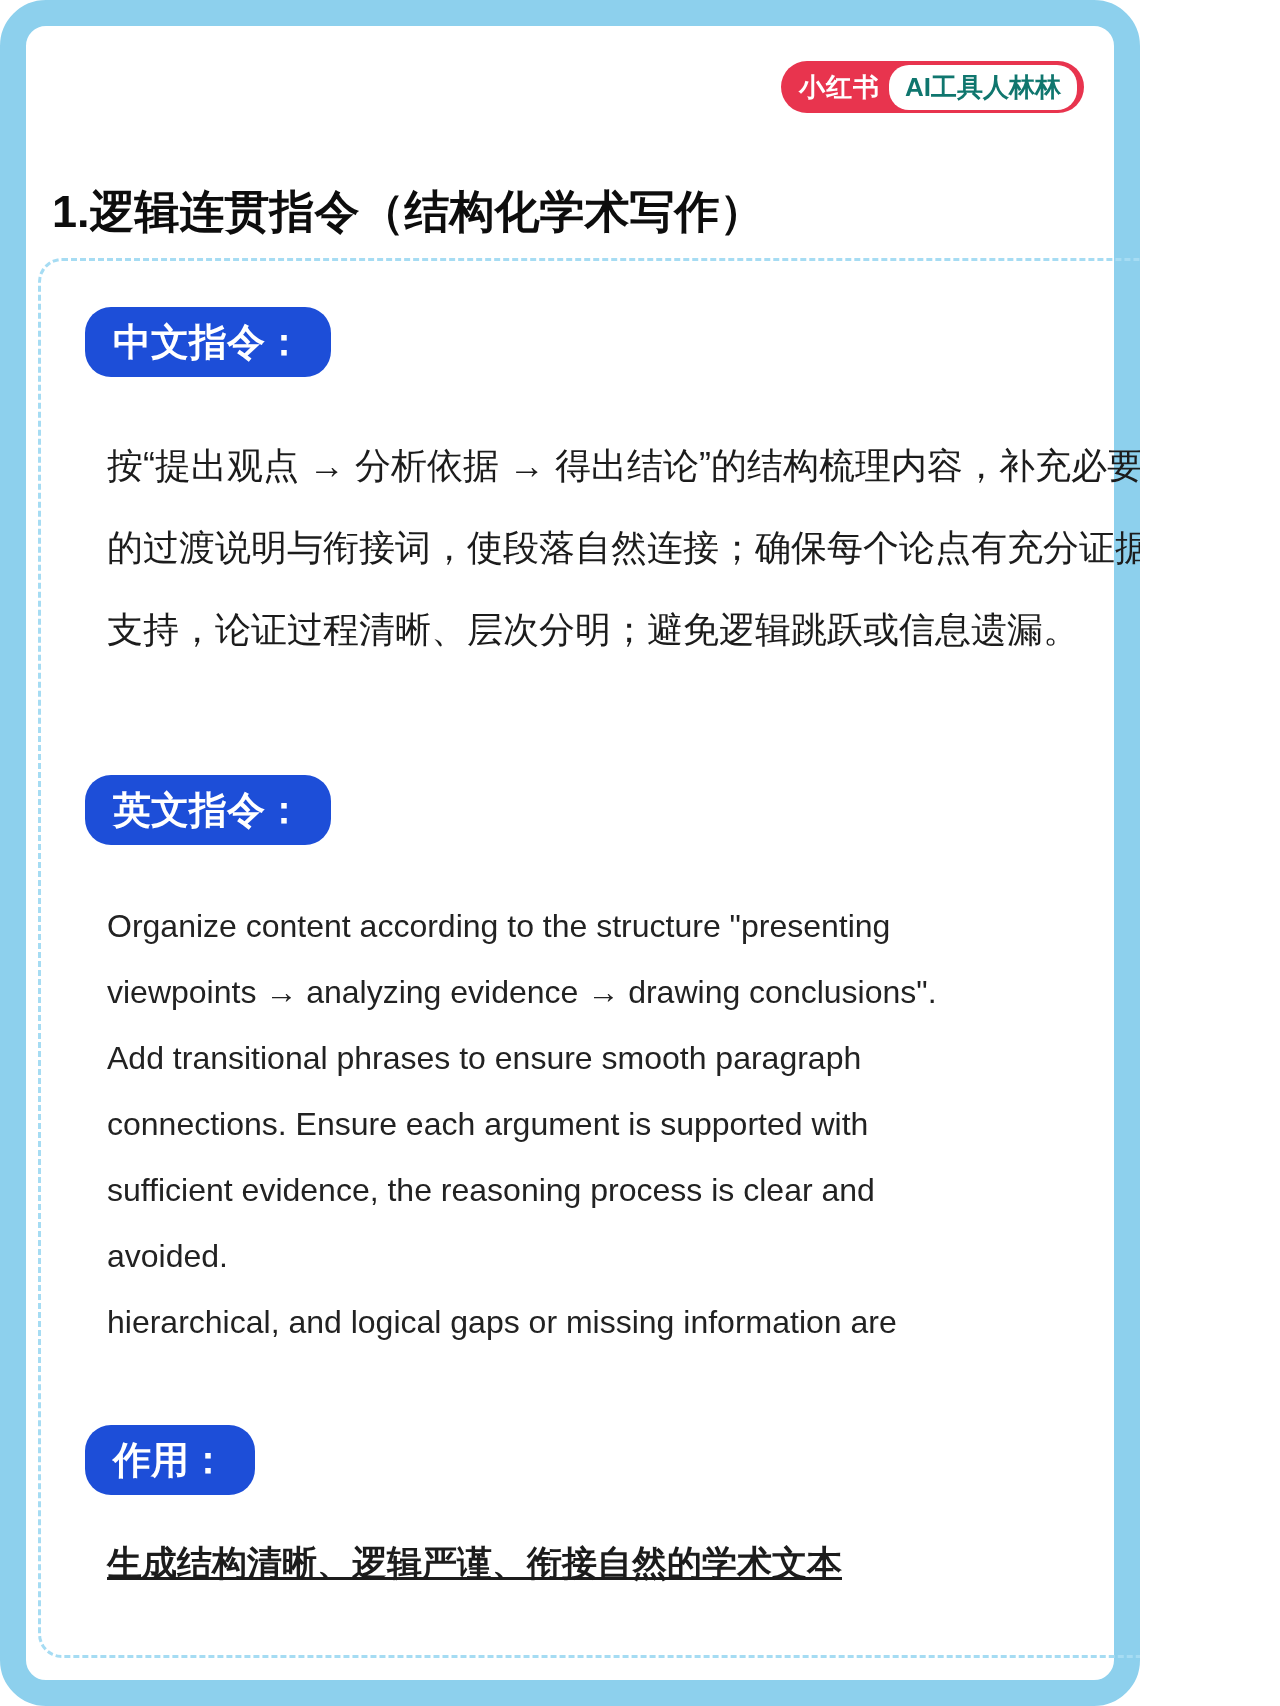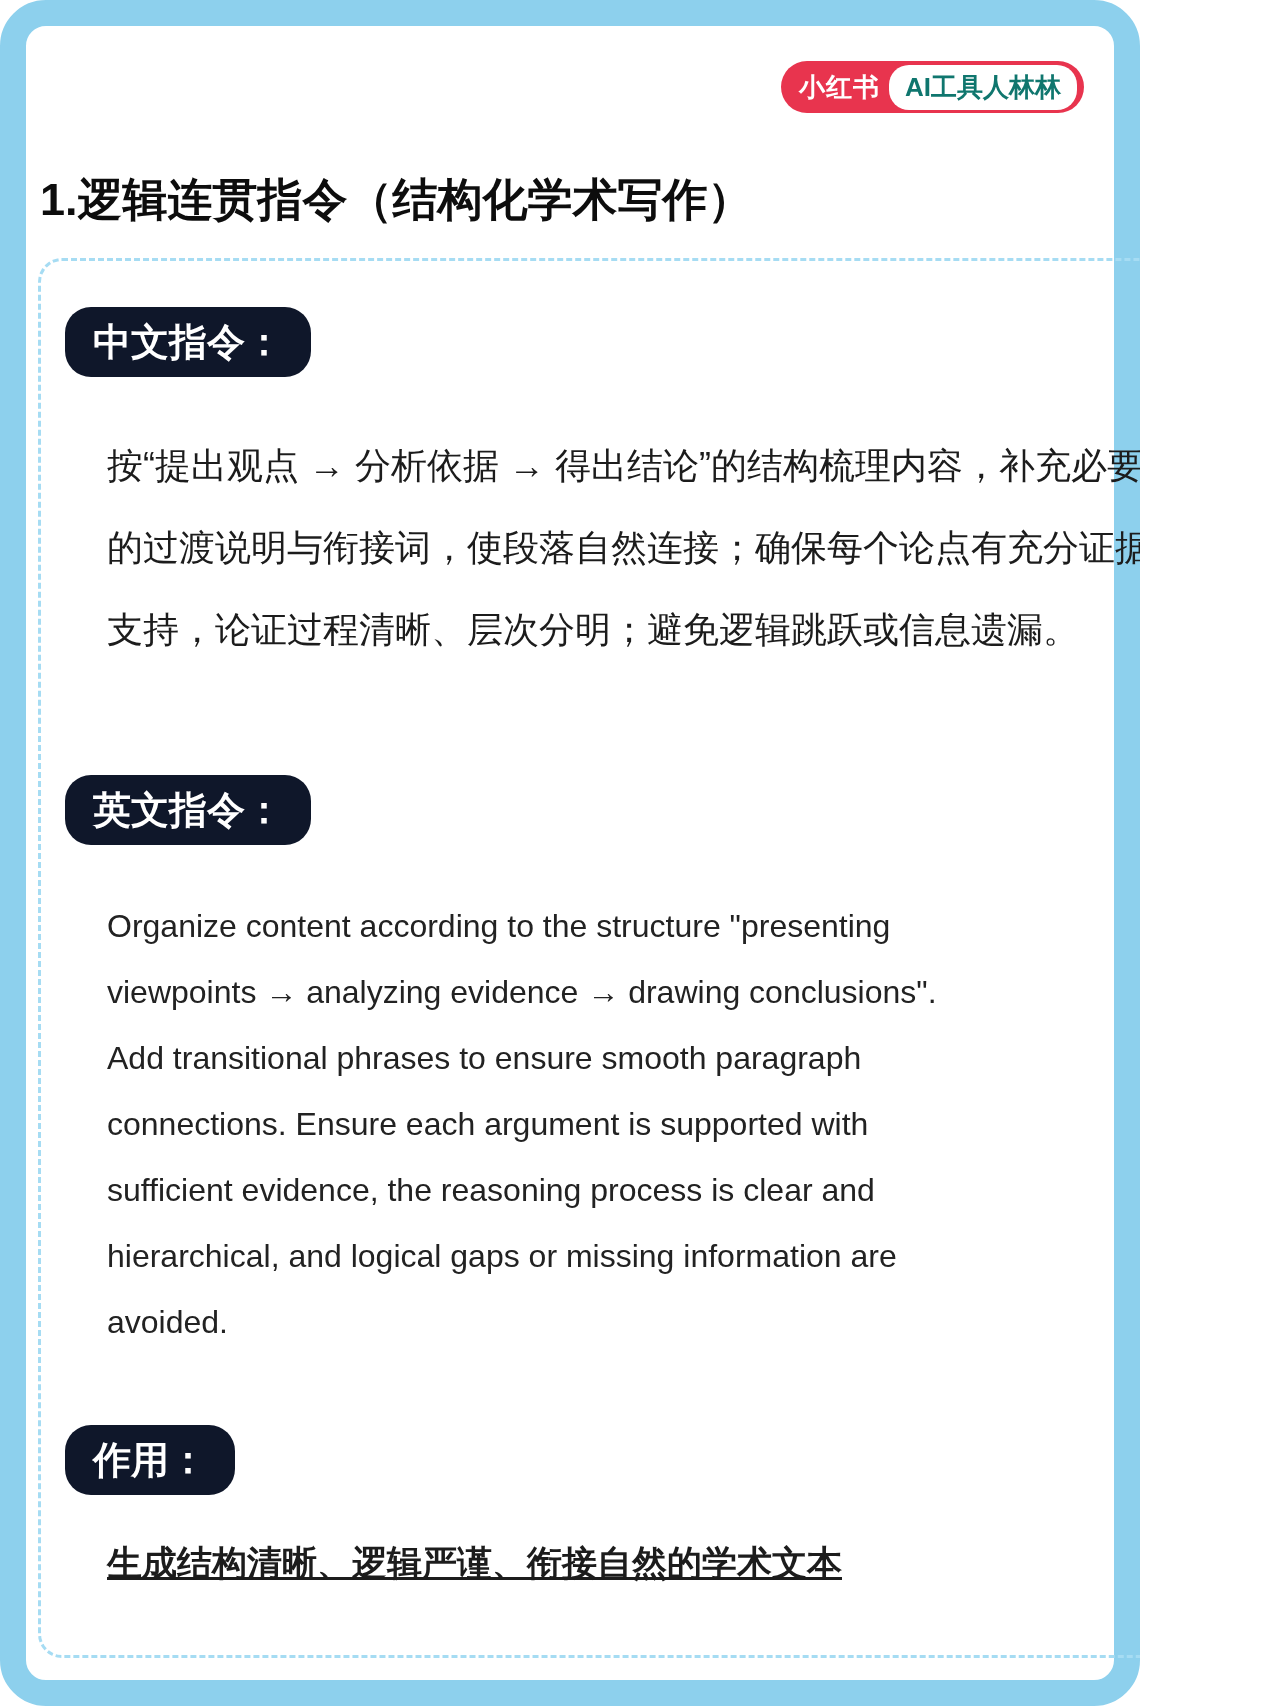--- a/index.html
+++ b/index.html
@@ -47,41 +47,41 @@
     font-size: 26px;
     font-weight: 700;
     border-radius: 20px;
     padding: 5px 16px;
     white-space: nowrap;
   }
   .title {
     position: absolute;
     left: 36px;
     top: 168px;
-    margin: 4px;
+    margin: 16px;
     font-size: 45px;
     line-height: 56px;
     font-weight: 900;
     color: #0d0d0d;
     white-space: nowrap;
   }
   .card {
     position: absolute;
     left: 38px;
     top: 258px;
     width: 1204px;
     height: 1400px;
     border: 3px dashed #a6dcf3;
     border-radius: 24px;
     box-sizing: border-box;
   }
   .pill-label {
     position: absolute;
-    left: 24px;
-    background: #0f172a;
+    left: 44px;
+    background: #1d4ed8;
     color: #ffffff;
     font-size: 38px;
     line-height: 42px;
     font-weight: 700;
     border-radius: 26px;
     padding: 14px 28px;
     white-space: nowrap;
   }
   .label-zh { top: 46px; }
   .label-en { top: 514px; }
@@ -143,22 +143,22 @@
     </div>
 
     <div class="pill-label label-en">英文指令：</div>
 
     <div class="para para-en">
       <div class="line">Organize content according to the structure "presenting</div>
       <div class="line">viewpoints → analyzing evidence → drawing conclusions".</div>
       <div class="line">Add transitional phrases to ensure smooth paragraph</div>
       <div class="line">connections. Ensure each argument is supported with</div>
       <div class="line">sufficient evidence, the reasoning process is clear and</div>
+      <div class="line">avoided.</div>
       <div class="line">hierarchical, and logical gaps or missing information are</div>
-      <div class="line">avoided.</div>
     </div>
 
     <div class="pill-label label-effect">作用：</div>
 
     <div class="effect-text">生成结构清晰、逻辑严谨、衔接自然的学术文本</div>
 
   </div>
 
 </div>
 

